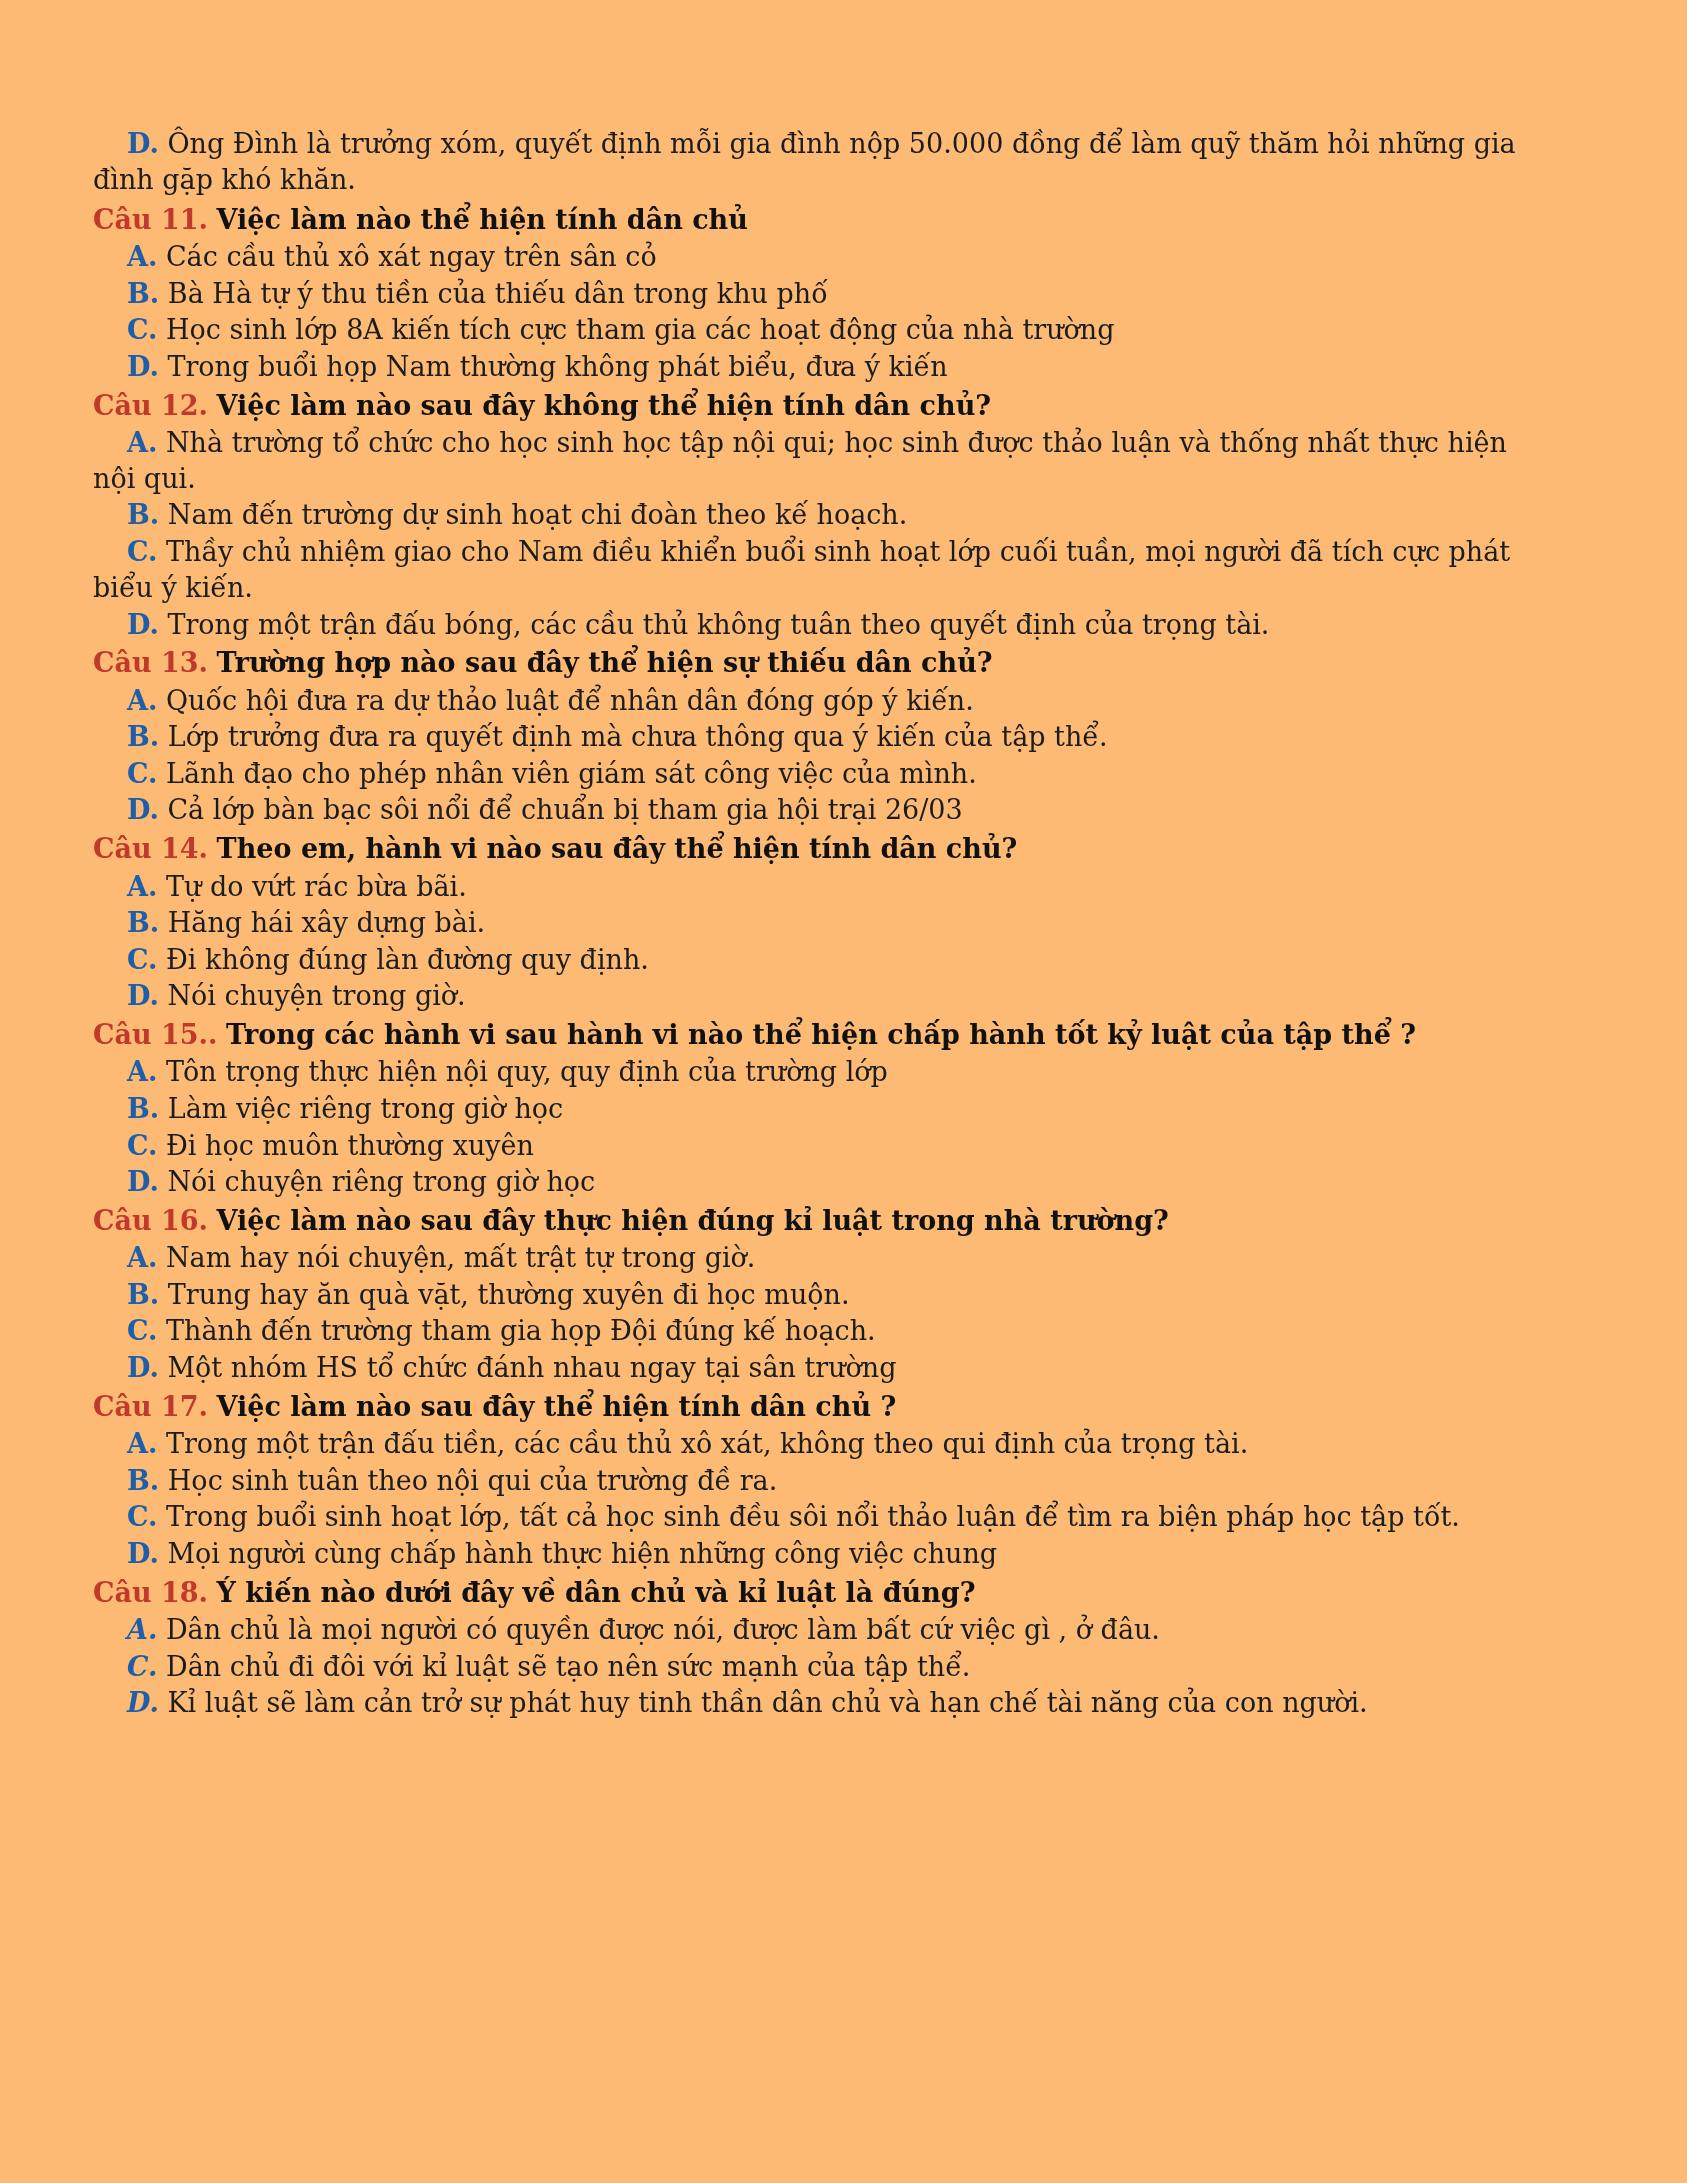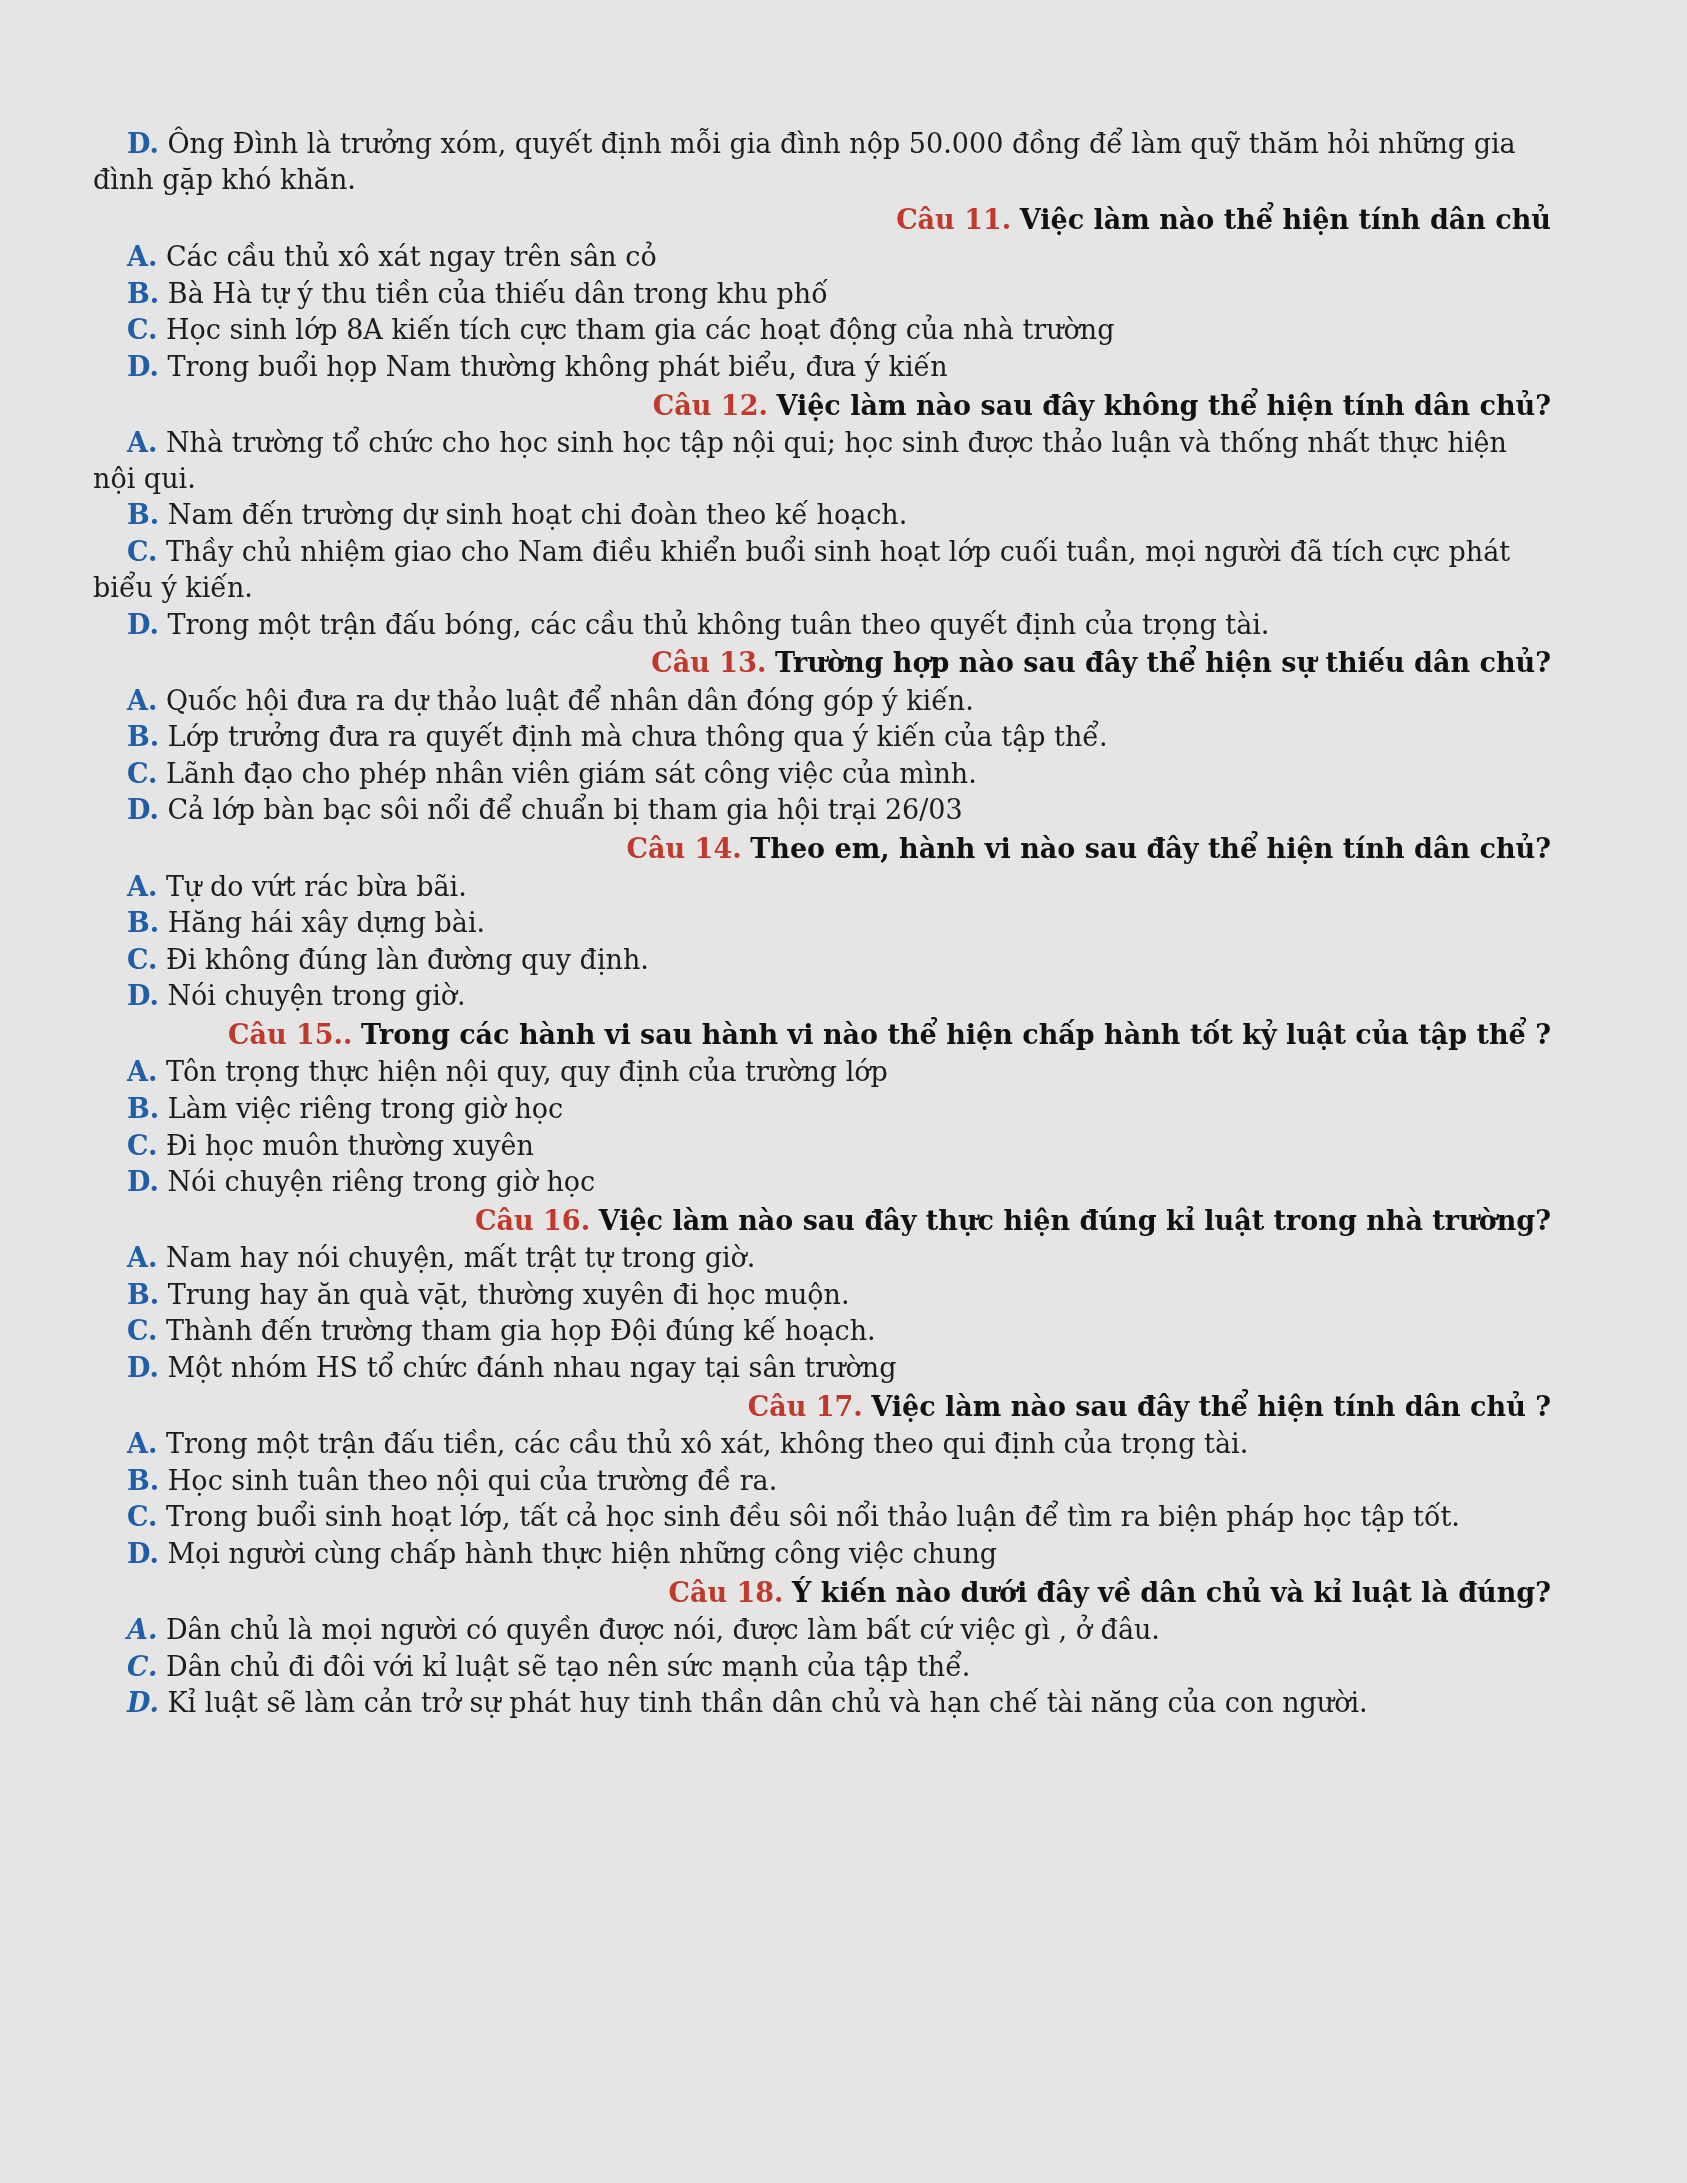--- a/index.html
+++ b/index.html
@@ -10,39 +10,38 @@
   body {
     width: 1687px;
     font-family: "DejaVu Serif", "Liberation Serif", serif;
     color: #1a1a1a;
   }
   .page {
     width: 1687px;
     min-height: 2183px;
     box-sizing: border-box;
     padding: 99px 136px 50px 93px;
-    background: #e5e5e5;
+    background: #fdba74;
   }
   .block {
     margin: 0;
   }
   .lead-para {
     font-size: 27px;
     line-height: 1.33;
     text-indent: 34px;
     margin-bottom: 4px;
     color: #1c1c1c;
   }
   .q-line {
     font-size: 27px;
     line-height: 1.33;
     margin-top: 3px;
     margin-bottom: 1.3px;
     color: #1a1a1a;
-    text-align: right;
   }
   .q-num {
     color: #c0392b;
     font-weight: bold;
   }
   .q-text {
     font-weight: bold;
     color: #111111;
   }
   .opt-line {

